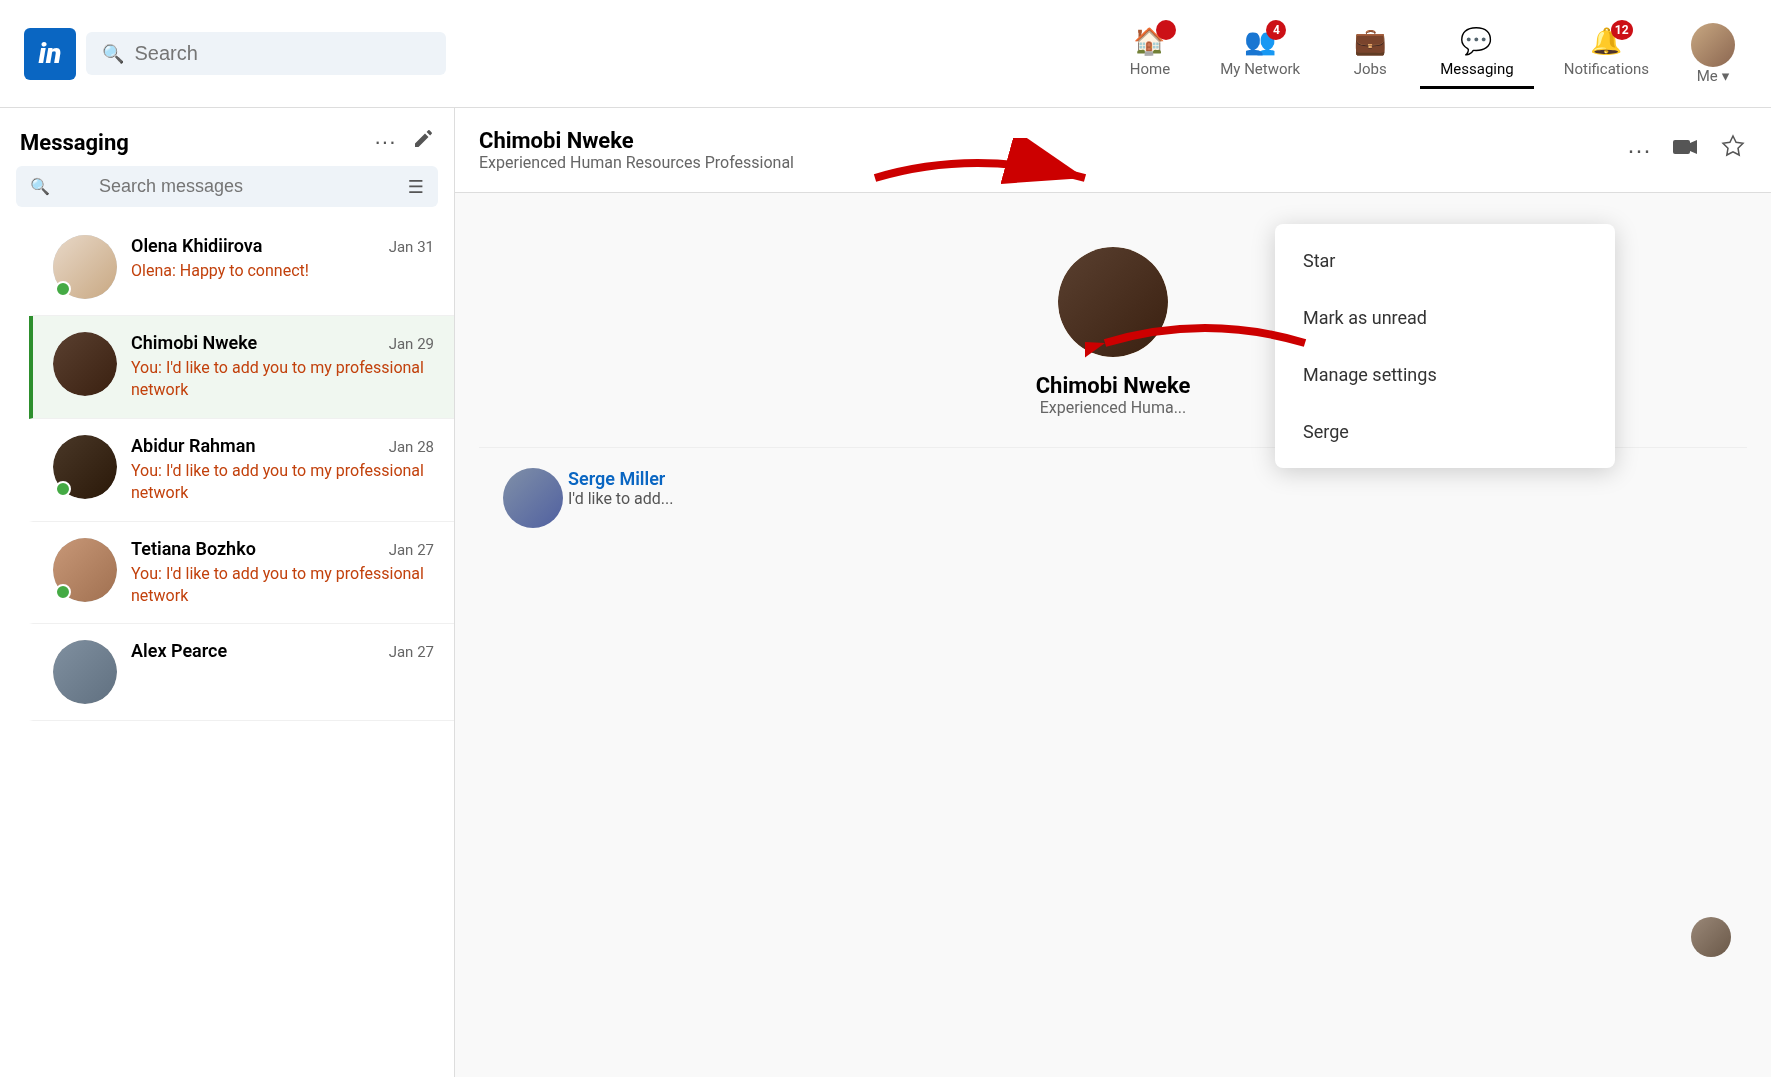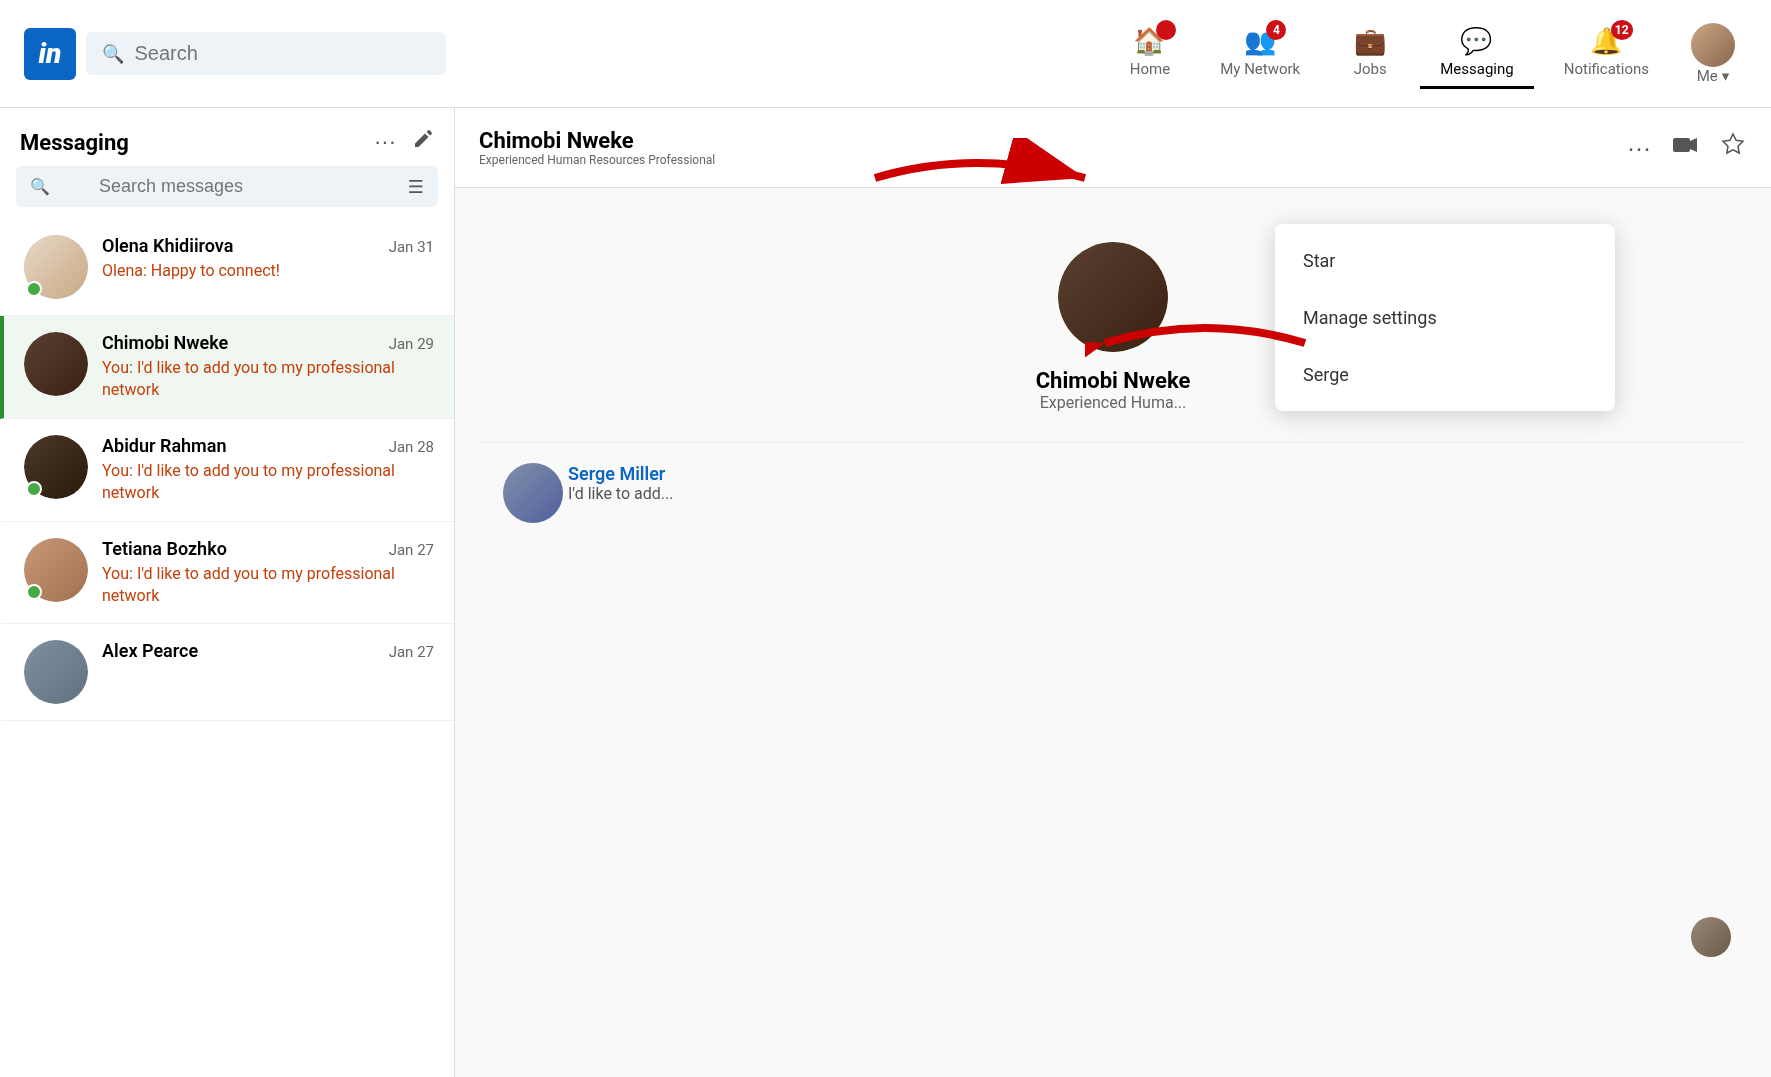--- a/index.html
+++ b/index.html
@@ -98,21 +98,21 @@
       border-radius: 6px;
       padding: 10px 14px;
       gap: 10px;
     }
     .search-messages-bar input {
       background: transparent; border: none; outline: none;
       font-size: 18px; color: #888; width: 100%; margin-left: 39px;
     }
     .filter-icon { color: #555; font-size: 18px; cursor: pointer; }
 
-    .conversations { flex: 1; overflow-y: auto; }
+    .conversations { flex: 1; overflow-y: auto; margin-left: 29px; }
     .conv-item {
       display: flex; align-items: flex-start;
       padding: 16px 20px;
       cursor: pointer;
       border-bottom: 1px solid #f0f0f0;
       position: relative;
       gap: 14px;
     }
     .conv-item.active { background: #f0f7f0; border-left: 4px solid #2d8f2d; }
     .conv-item:not(.active) { border-left: 4px solid transparent; }
@@ -147,21 +147,21 @@
     .chat-header {
       background: #fff;
       padding: 20px 24px;
       border-bottom: 1px solid #ddd;
       display: flex;
       align-items: center;
       justify-content: space-between;
     }
     .chat-header-info { }
     .chat-header-name { font-size: 22px; font-weight: 700; color: #000; }
-    .chat-header-title { font-size: 12px; color: #666; }
+    .chat-header-title { font-size: 16px; color: #666; }
     .chat-header-actions { display: flex; gap: 20px; align-items: center; }
     .chat-action-btn {
       background: none; border: none; cursor: pointer;
       font-size: 24px; color: #555;
     }
 
     
     .dropdown-menu {
       position: absolute;
       top: 116px;
@@ -445,20 +445,21 @@
           <marker id="arrowhead-l" markerWidth="10" markerHeight="7" refX="0" refY="3.5" orient="auto">
             <polygon points="10 0, 0 3.5, 10 7" fill="#cc0000"></polygon>
           </marker>
         </defs>
         <path d="M 220 40 Q 120 10 20 40" stroke="#cc0000" stroke-width="8" fill="none" marker-end="url(#arrowhead-l)"></path>
       </svg>
     </div>
 
     <div class="dropdown-menu">
       <div class="dropdown-item">Star</div>
+      <div class="dropdown-item">Mark as unread</div>
       <div class="dropdown-item">Manage settings</div>
       <div class="dropdown-item">Serge</div>
     </div>
 
     <div class="chat-messages">
 
       <div class="person-card">
         <div class="person-avatar">
           <div class="face-chimobi" style="width:100%;height:100%;border-radius:50%;"></div>
         </div>

